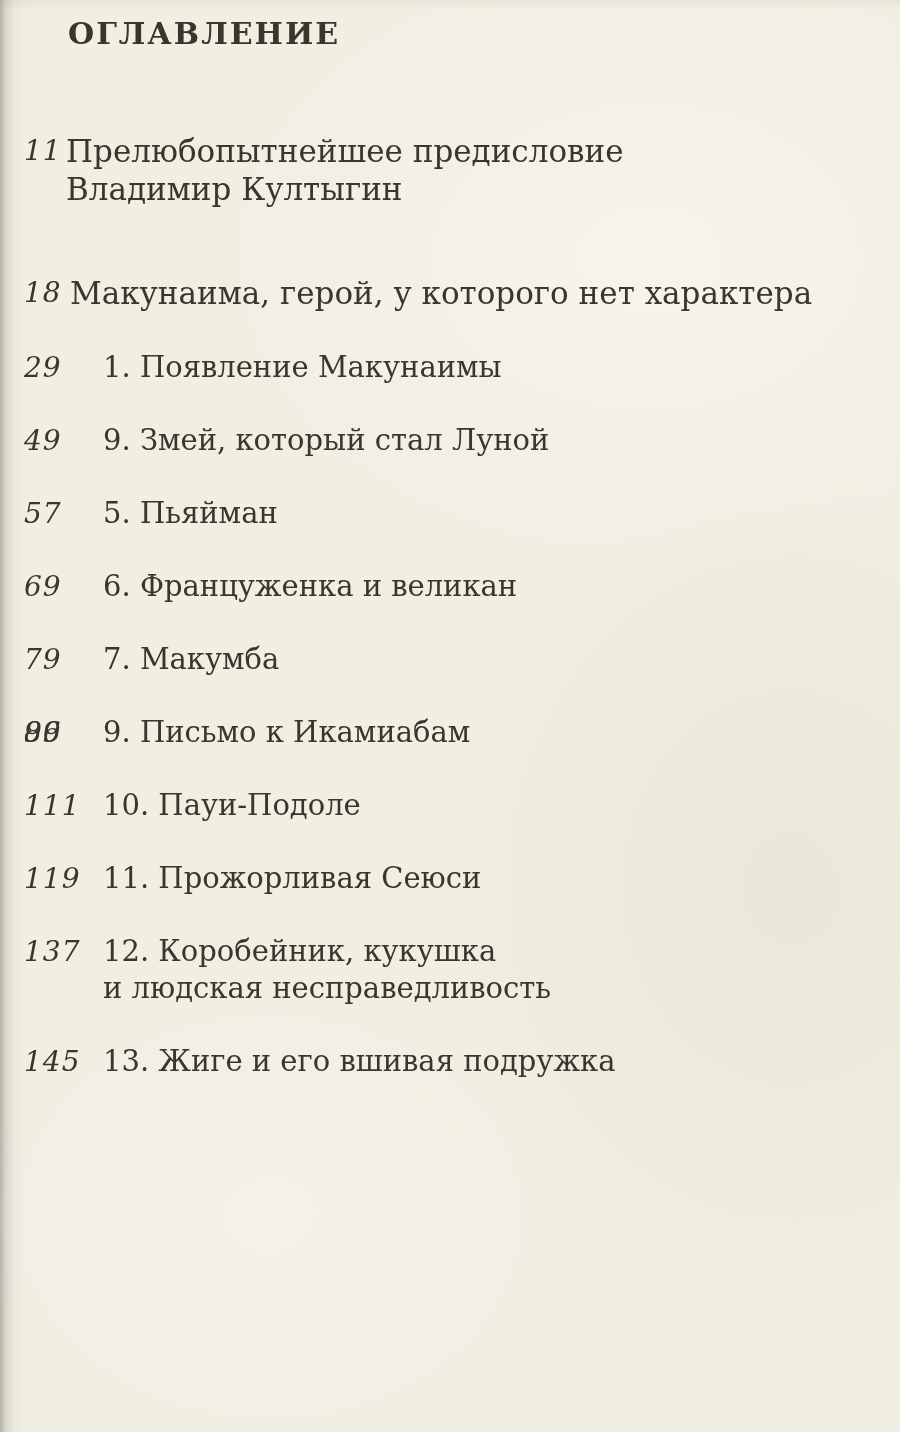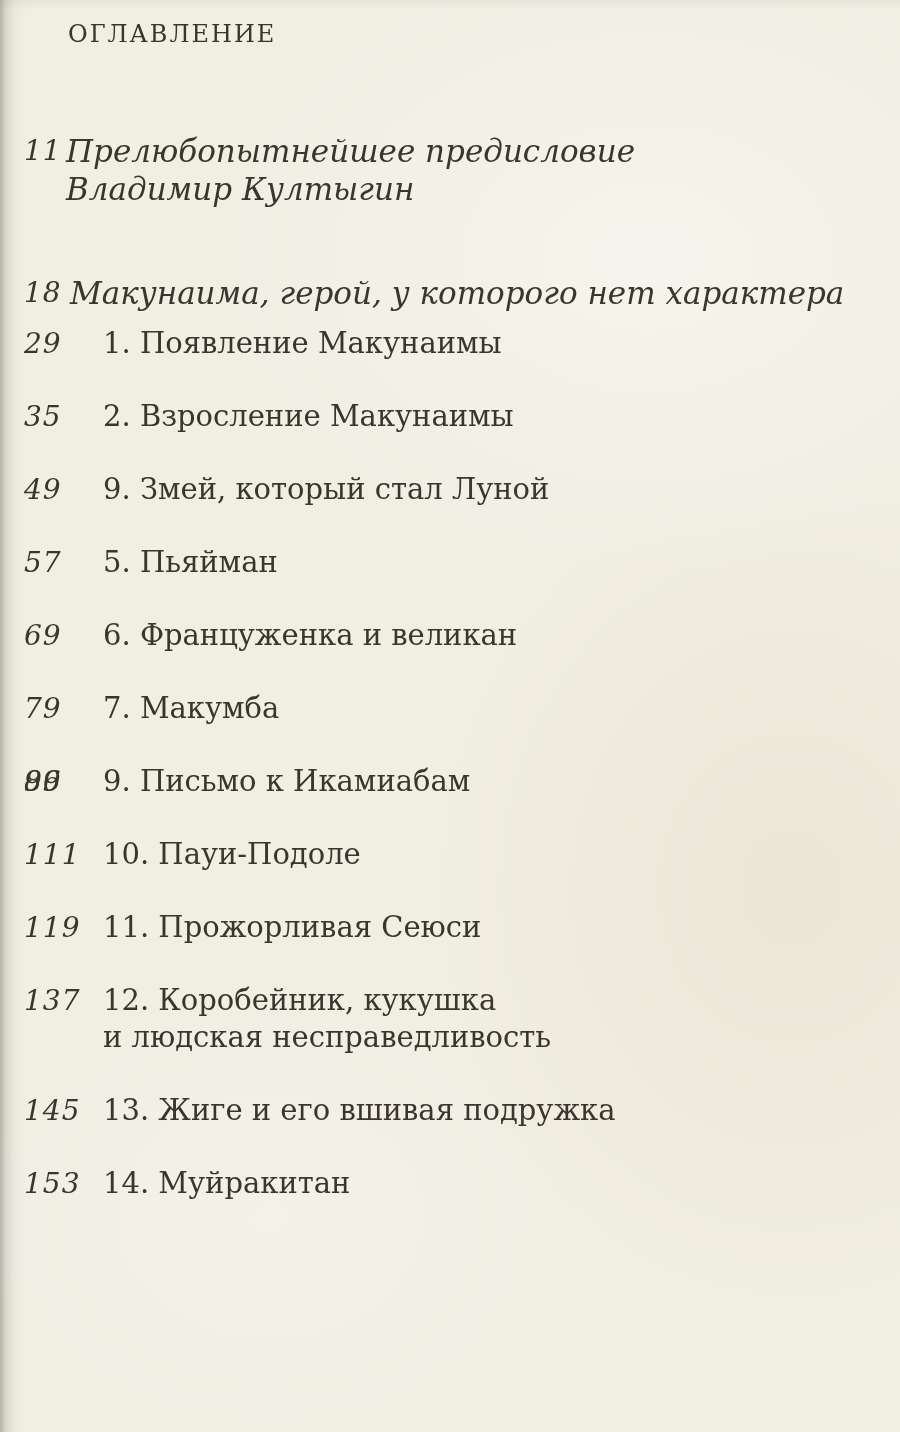--- a/index.html
+++ b/index.html
@@ -26,37 +26,37 @@
       radial-gradient(ellipse 500px 400px at 30% 85%, rgba(255,255,255,0.22), rgba(255,255,255,0) 60%),
       linear-gradient(to right, rgba(110,108,99,0.45) 0px, rgba(110,108,99,0.18) 6px, rgba(110,108,99,0.05) 14px, rgba(110,108,99,0) 26px),
       linear-gradient(to bottom, rgba(130,128,118,0.10) 0px, rgba(130,128,118,0) 10px);
   }
   .page {
     position: relative;
     padding-top: 8px;
   }
   .page-title {
     margin: 8px 4px 0 68px;
-    font-size: 24px;
-    font-weight: normal;
+    font-size: 30px;
+    font-weight: bold;
     letter-spacing: 2px;
     line-height: 36px;
   }
   .entry {
     position: relative;
   }
   .num {
     position: absolute;
     left: 24px;
     top: 0;
     font-style: italic;
     font-size: 28px;
     letter-spacing: 1px;
   }
-  .italic { font-style: italic; }
+  .italic { }
 
   .preface {
     margin-top: 80px;
     font-size: 31px;
     line-height: 38px;
   }
   .preface-block {
     display: inline-block;
     margin-left: 66px;
   }
@@ -65,21 +65,21 @@
   }
   .section {
     margin-top: 66px;
     font-size: 31px;
     line-height: 38px;
   }
   .section-title {
     margin-left: 70px;
   }
   .chapter-list {
-    margin-top: 13px;
+    margin-top: 37px;
   }
   .chapter {
     font-size: 29px;
     line-height: 37px;
     margin-bottom: 36px;
   }
   .chapter-title {
     margin-left: 103px;
     white-space: pre-line;
   }
@@ -105,24 +105,20 @@
     <span class="num">18</span>
     <div class="italic section-title">Макунаима, герой, у которого нет характера</div>
   </div>
 
   <div class="chapter-list" id="chapters">
   <div class="entry chapter">
     <span class="num">29</span>
     <div class="chapter-title">1. Появление Макунаимы</div>
   </div>
 
-  <div class="entry chapter">
-    <span class="num">35</span>
-    <div class="chapter-title">2. Взросление Макунаимы</div>
-  </div>
 
 
   <div class="entry chapter">
     <span class="num">49</span>
     <div class="chapter-title">9. Змей, который стал Луной</div>
   </div>
 
   <div class="entry chapter">
     <span class="num">57</span>
     <div class="chapter-title">5. Пьяйман</div>
@@ -161,19 +157,15 @@
     <span class="num">137</span>
     <div class="chapter-title">12. Коробейник, кукушка
 и людская несправедливость</div>
   </div>
 
   <div class="entry chapter">
     <span class="num">145</span>
     <div class="chapter-title">13. Жиге и его вшивая подружка</div>
   </div>
 
-  <div class="entry chapter">
-    <span class="num">153</span>
-    <div class="chapter-title">14. Муйракитан</div>
-  </div>
 </div>
 
 </div>
 
 </body></html>

